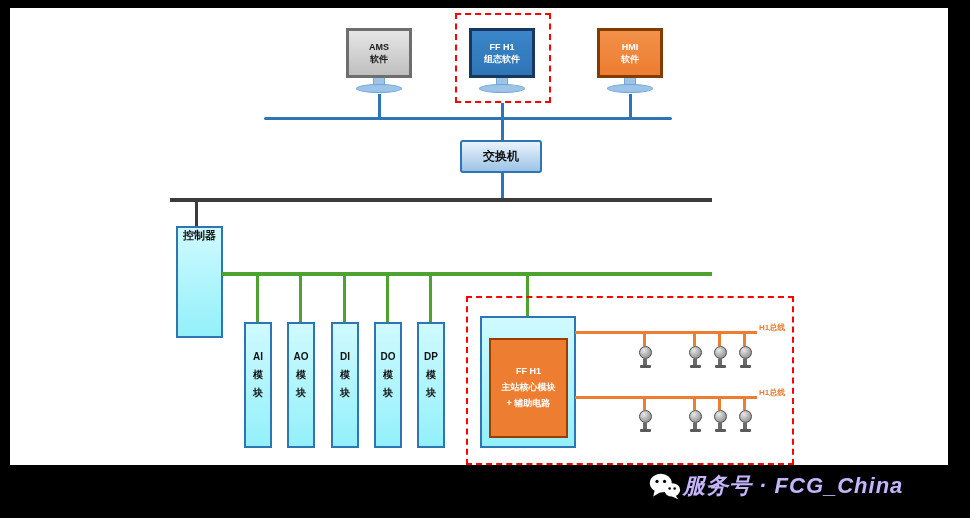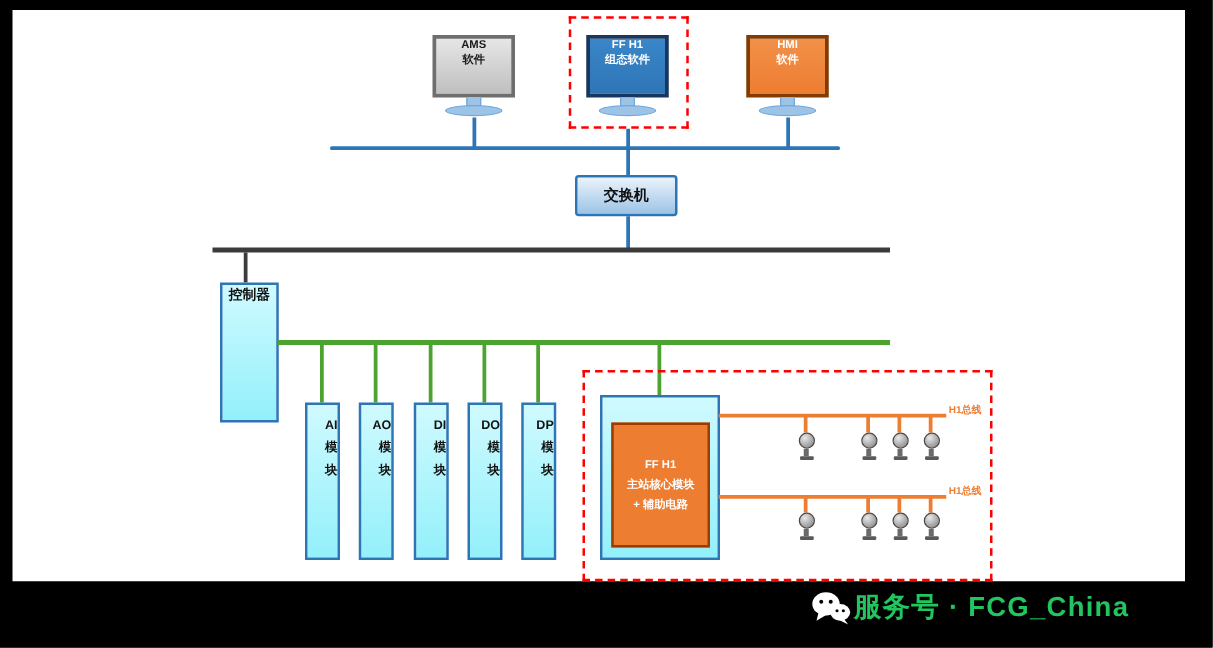--- a/index.html
+++ b/index.html
@@ -10,58 +10,58 @@
   
   .hline, .vline { position:absolute; }
   .blue { background:#2E75B6; }
   .dark { background:#3B3B3B; }
   .green { background:#4DA32F; }
   .orange { background:#ED7D31; }
 
   
   .monitor { position:absolute; width:66px; }
   .screen { width:66px; height:50px; border:3px solid #666; display:flex; flex-direction:column;
-            align-items:center; justify-content:flex-start; gap:3px; }
+            align-items:center; justify-content:center; gap:3px; }
   .screen span { font-size:9px; font-weight:bold; line-height:1; white-space:nowrap; }
   .screen-gray   { background:linear-gradient(#E6E6E6,#BFBFBF); border-color:#6E6E6E; color:#1a1a1a; }
   .screen-blue   { background:linear-gradient(#3A86C8,#2E75B6); border-color:#17375E; color:#fff; }
   .screen-orange { background:linear-gradient(#F29049,#ED7D31); border-color:#833C00; color:#fff; }
   .neck { width:12px; height:7px; margin:0 auto; background:#9DC3E6; border:1px solid #6FA8DC; border-top:none; }
   .foot { width:46px; height:9px; margin:-1px auto 0; background:#9DC3E6; border:1px solid #6FA8DC; border-radius:50%; }
 
   .red-dash { position:absolute; border:2px dashed #FF0000; background:transparent; }
 
   .switch-box { position:absolute; left:460px; top:140px; width:82px; height:33px;
     background:linear-gradient(#EAF3FB,#9DC3E6); border:2px solid #2E75B6; border-radius:3px;
     display:flex; align-items:center; justify-content:center; font-size:12px; font-weight:bold; color:#111;text-align:center; }
 
   .cyanbox { background:linear-gradient(#CFFAFF,#93F0FA); border:2px solid #2E75B6; }
   .controller-box { position:absolute; left:176px; top:226px; width:47px; height:112px;
     display:flex; align-items:flex-start; justify-content:center; font-size:11px; font-weight:bold; color:#111; }
 
   .module { position:absolute; top:322px; width:28px; height:126px;
-    display:flex; flex-direction:column; align-items:flex-end; padding-top:12px; gap:8px; }
+    display:flex; flex-direction:column; align-items:center; padding-top:28px; gap:8px; }
   .module span { font-size:10px; font-weight:bold; color:#111; line-height:1; white-space:nowrap; }
 
   .ff-area-cyan { position:absolute; left:480px; top:316px; width:96px; height:132px; }
   .ff-core { position:absolute; left:489px; top:338px; width:79px; height:100px;
     background:#ED7D31; border:2px solid #9C3D00; display:flex; flex-direction:column;
     align-items:center; justify-content:center; gap:6px; text-align:center; }
   .ff-core span { color:#fff; font-size:9px; font-weight:bold; line-height:1.1; white-space:nowrap; }
 
   .h1-label { position:absolute; font-size:8px; font-weight:bold; color:#ED7D31; white-space:nowrap; }
 
   .device { position:absolute; width:16px; display:flex; flex-direction:column; align-items:center; }
   .dev-circle { width:13px; height:13px; border-radius:50%;
     background:radial-gradient(circle at 35% 30%, #e9e9e9, #7a7a7a); border:1px solid #4a4a4a; }
   .dev-stem { width:4px; height:6px; background:#6a6a6a; }
   .dev-base { width:11px; height:3px; background:#5a5a5a; border-radius:1px; }
 
-  .footer-text { position:absolute; left:683px; top:471px; color:#22c55e; font-size:22px;
-    font-weight:bold; letter-spacing:1px; white-space:nowrap; }
+  .footer-text { position:absolute; left:683px; top:471px; color:#c4b5fd; font-size:22px;
+    font-weight:bold; letter-spacing:1px; white-space:nowrap;font-style:italic; }
   .wechat { position:absolute; left:649px; top:473px; }
 </style>
 </head>
 <body>
 
 <div class="stage">
   <div class="panel"></div>
 
   <div class="red-dash" style="left:455px;top:13px;width:96px;height:90px"></div>
 

